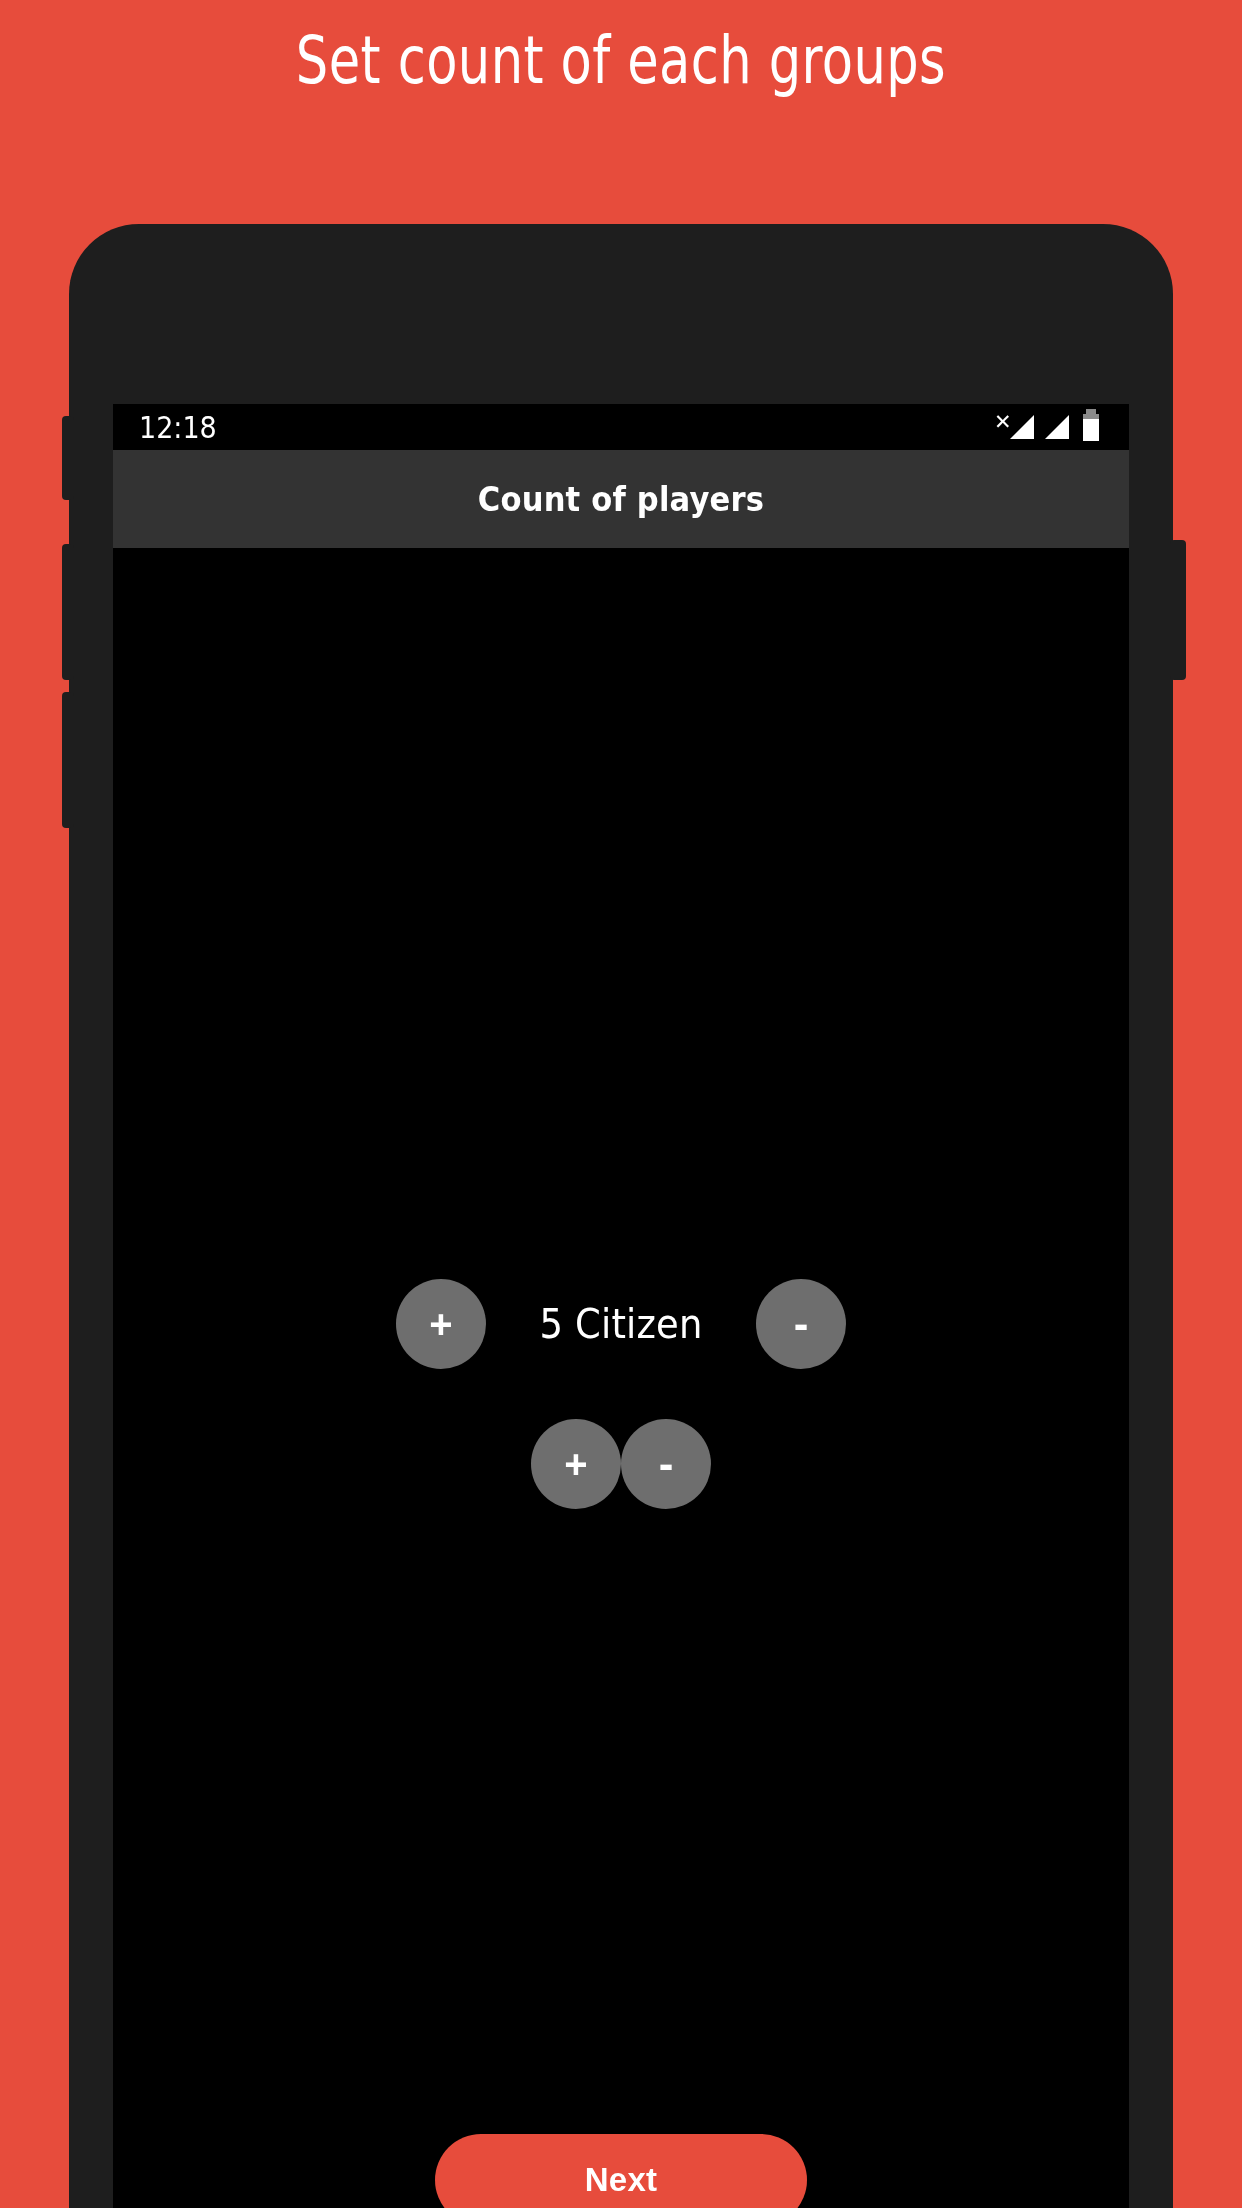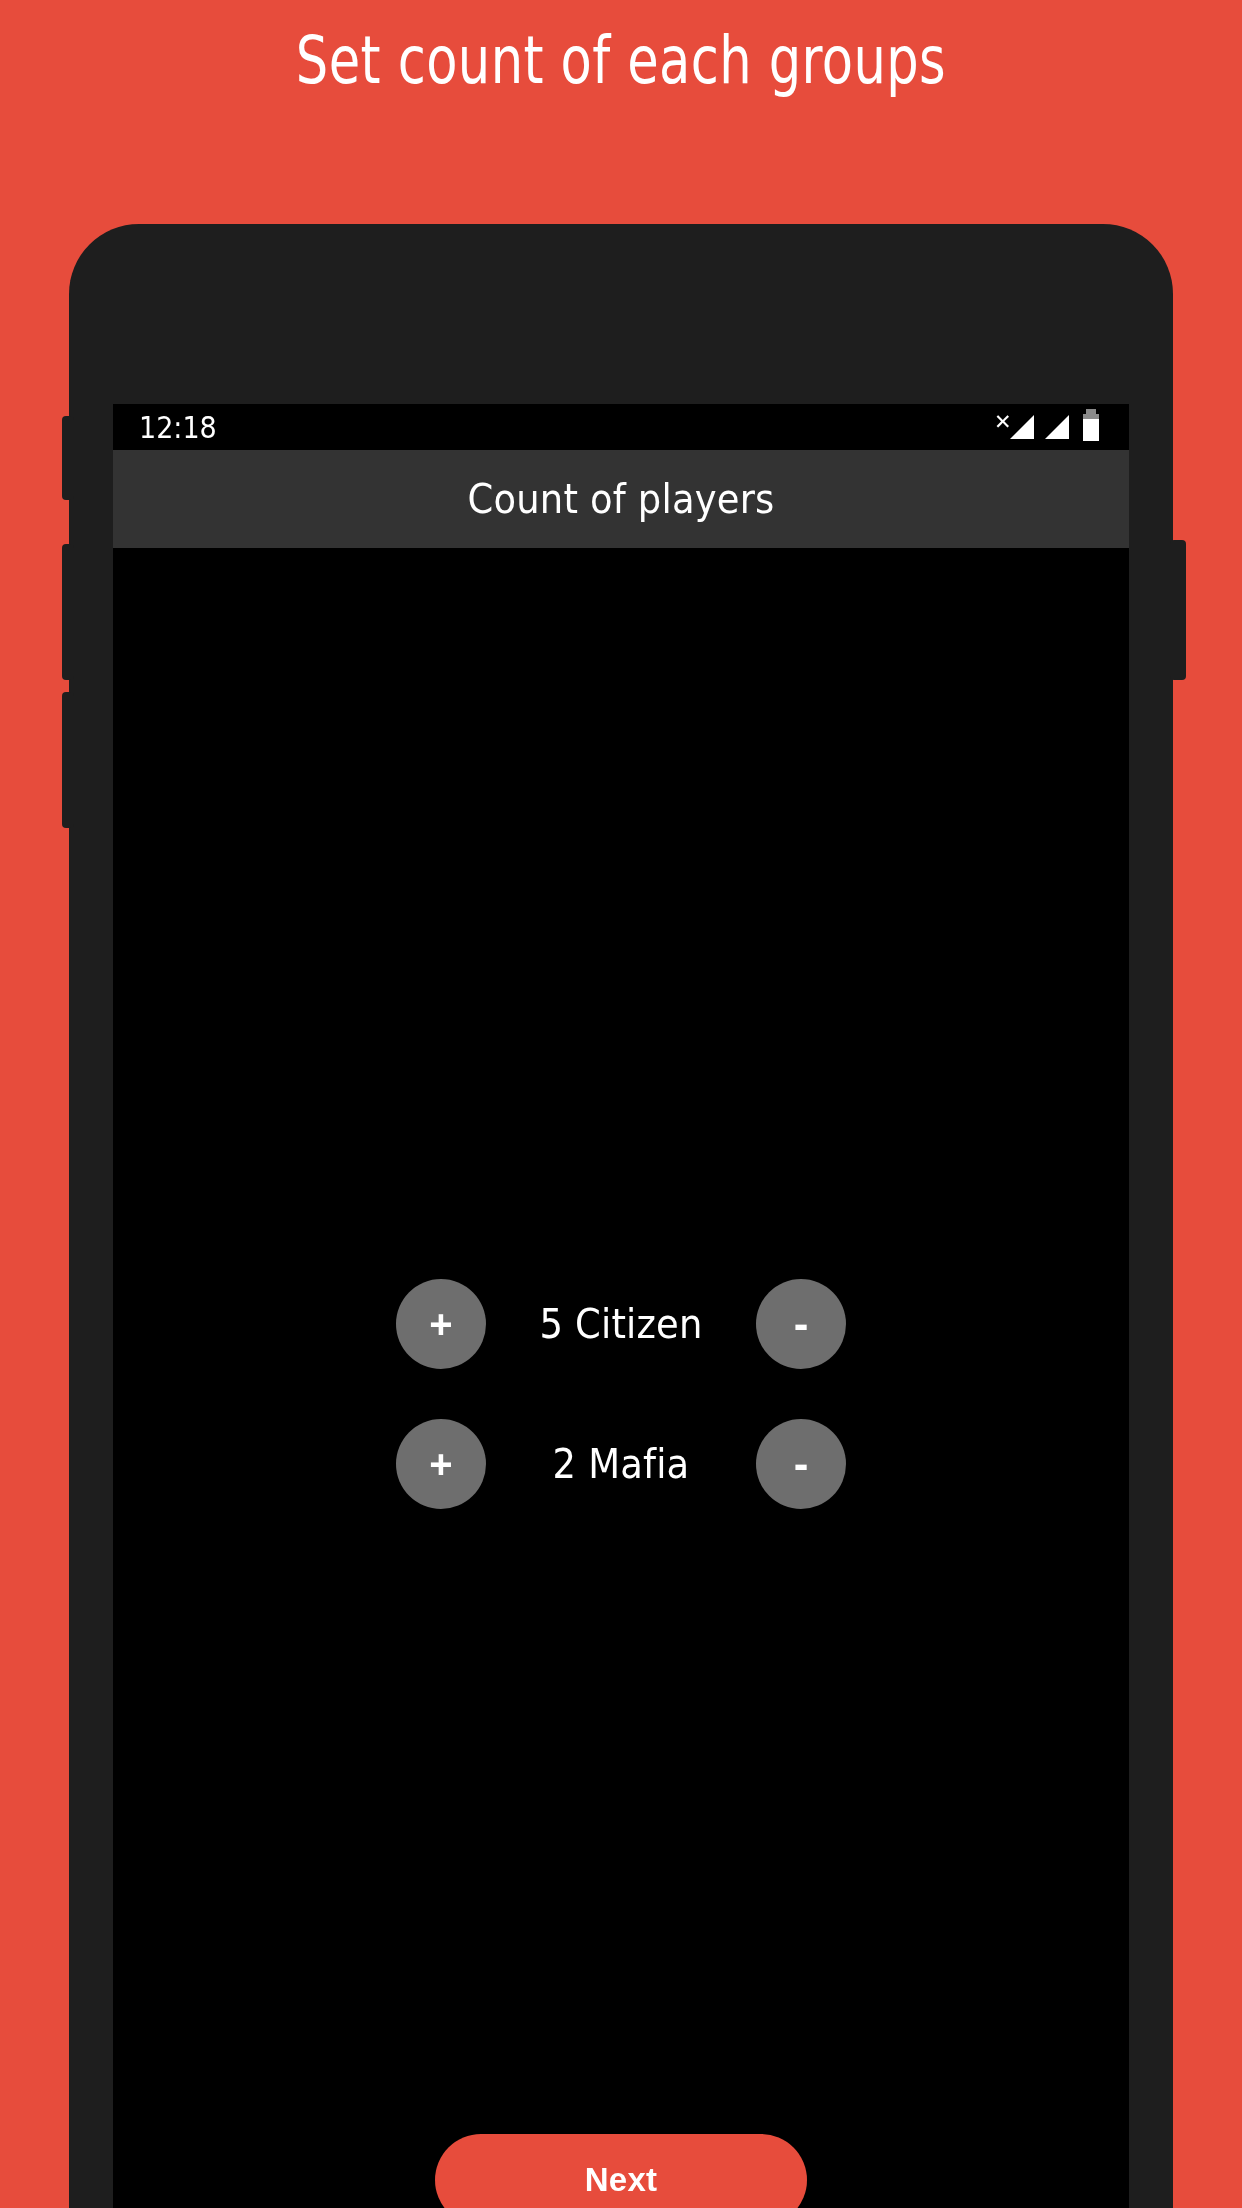--- a/index.html
+++ b/index.html
@@ -128,23 +128,23 @@
   
   .app-bar {
     height: 98px;
     background: #333333;
     display: flex;
     align-items: center;
     justify-content: center;
   }
   .app-bar-title {
     color: #ffffff;
-    font-size: 41px;
-    font-family: "DejaVu Sans Condensed", "Liberation Sans Narrow", "Liberation Sans", sans-serif;
-    font-weight: 400;
+    font-size: 34px;
+    font-family: "DejaVu Sans Condensed", "Liberation Sans Narrow", "Liberation Sans", sans-serif;
+    font-weight: 700;
     letter-spacing: 0.2px;
   }
 
   
   .app-body {
     position: relative;
     height: 1736px;
     background: #000000;
     display: flex;
     flex-direction: column;
@@ -252,21 +252,20 @@
       <div class="counter-list">
 
         <div class="counter-row">
           <button class="step-btn plus">+</button>
           <span class="counter-label">5 Citizen</span>
           <button class="step-btn minus">-</button>
         </div>
 
         <div class="counter-row">
           <button class="step-btn plus">+</button>
-          <span class="counter-label">2 Mafia</span>
           <button class="step-btn minus">-</button>
         </div>
 
       </div>
 
       <button class="next-button">Next</button>
 
     </div>
 
   </div>

